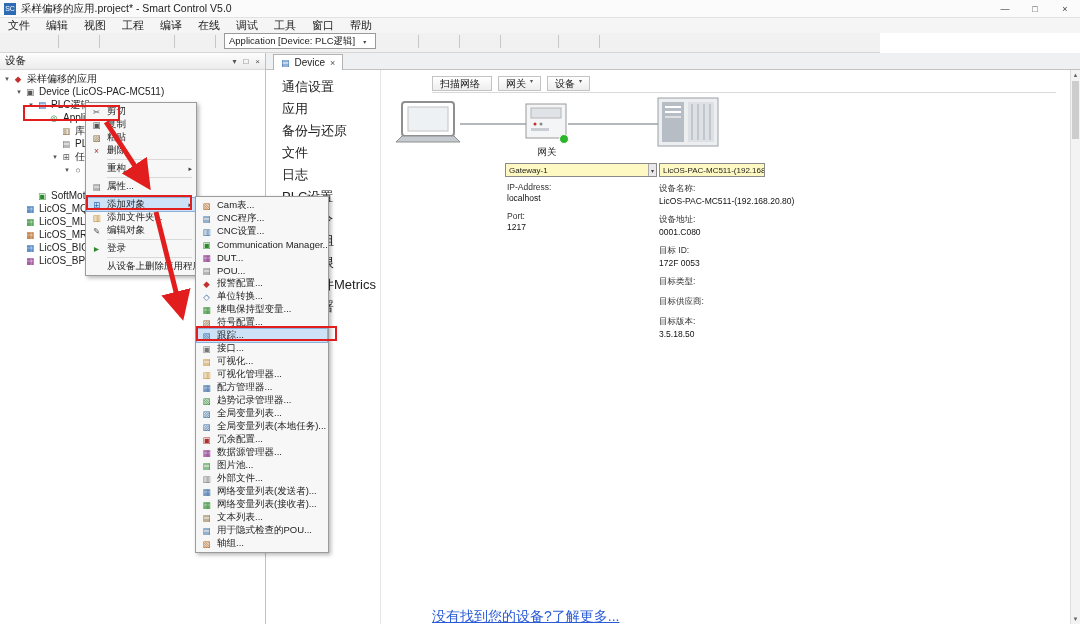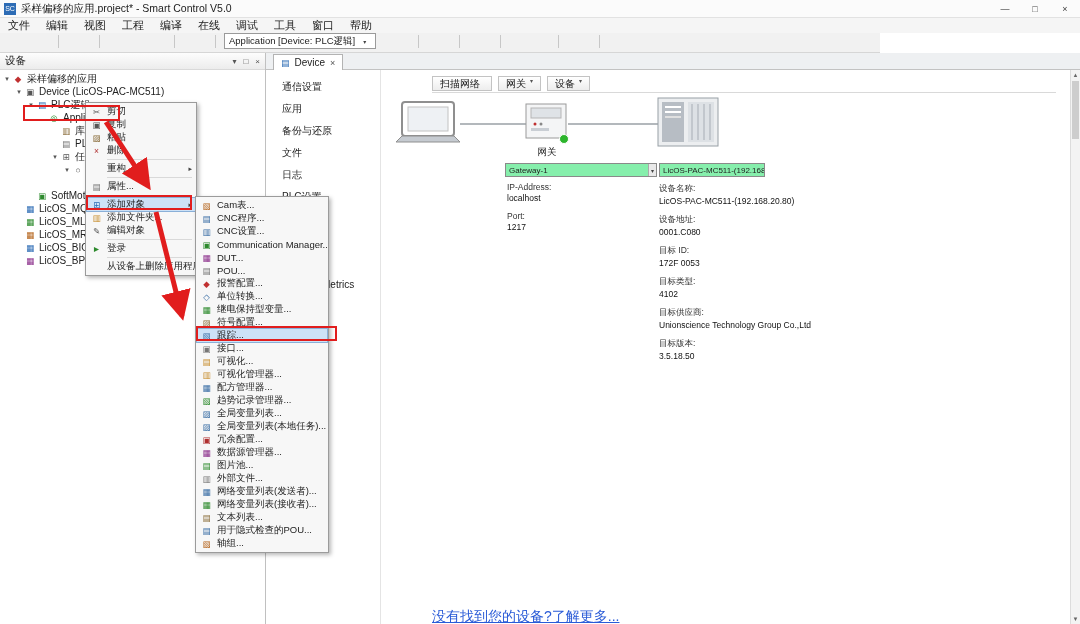--- a/index.html
+++ b/index.html
@@ -37,28 +37,28 @@
   .cmi [data-sub]{margin-left:auto;font-size:7px;color:#444;padding-left:4px}
   .cmi.hl{background:#cde2f7;outline:1px solid #8ab0d8}
   .menu-sep{display:block;height:1px;background:#d9d9d9;margin:2px 3px 2px 20px}
   
   .tabbar{position:absolute;left:266px;top:53px;right:0;height:17px;background:#eef0f2;border-bottom:1px solid #c2c2c2}
   .tab{position:absolute;left:7px;top:1px;height:16px;background:#fff;border:1px solid #b3b3b3;border-bottom:none;display:flex;align-items:center;gap:5px;padding:0 7px;font-size:10px}
   .tab .ticn{color:#2d6cb5;font-size:9px}
   .tab .tclose{font-size:9px;color:#555}
   .editor{position:absolute;left:266px;top:70px;right:10px;bottom:0;background:#fff}
   .devnav{position:absolute;left:0;top:6px;width:114px}
-  .devnav-item{height:22px;line-height:22px;padding-left:16px;font-size:10px;color:#222;white-space:nowrap}
+  .devnav-item{height:22px;line-height:22px;padding-left:16px;font-size:13px;color:#222;white-space:nowrap}
   .nav-divider{position:absolute;left:114px;top:0;bottom:0;width:1px;background:#e4e4e4}
   .scanbar{position:absolute;left:166px;top:4px;right:14px;height:19px;border-bottom:1px solid #d9d9d9;display:flex;align-items:center;gap:6px}
   .sbtn{display:flex;align-items:flex-start;gap:4px;font-size:10px;padding:0 7px;height:15px;border:1px solid #c3c3c3;background:linear-gradient(#ffffff,#ededed);white-space:nowrap}
   .sbtn [data-dd]{font-size:6px;color:#555}
   .diagram{position:absolute;left:120px;top:26px;width:400px;height:64px}
   .gw-caption{position:absolute;left:258px;top:76px;width:46px;text-align:center;font-size:9.5px}
-  .sel{position:absolute;height:14px;border:1px solid #8a8a8a;background:#86efac;display:flex;align-items:center;font-size:8px;padding-left:3px;white-space:nowrap;overflow:hidden}
+  .sel{position:absolute;height:14px;border:1px solid #8a8a8a;background:#fef9c3;display:flex;align-items:center;font-size:8px;padding-left:3px;white-space:nowrap;overflow:hidden}
   .sel .sarrow{margin-left:auto;flex:none;border-left:1px solid #aaa;background:#e9e9e9;height:100%;display:flex;align-items:center;padding:0 2px;font-size:6px;color:#444}
   #gateway-select{left:239px;top:93px;width:152px}
   #device-select{left:393px;top:93px;width:106px}
   .ginfo{position:absolute;left:241px;top:112px}
   .dinfo{position:absolute;left:393px;top:113px;width:300px}
   .dfield{margin-bottom:8px}
   .dlabel{font-size:8.5px;color:#333}
   .dvalue{font-size:8.5px;color:#111;margin-top:1px}
   .flink{position:absolute;left:166px;top:538px;font-size:14px;color:#2a5bd7;text-decoration:underline;cursor:pointer}
   
@@ -338,25 +338,23 @@
       <div class="dfield">
         <div class="dlabel">设备地址:</div>
         <div class="dvalue">0001.C080</div>
       </div>
       <div class="dfield">
         <div class="dlabel">目标 ID:</div>
         <div class="dvalue">172F 0053</div>
       </div>
       <div class="dfield">
         <div class="dlabel">目标类型:</div>
-        <div class="dvalue">4102</div>
       </div>
       <div class="dfield">
         <div class="dlabel">目标供应商:</div>
-        <div class="dvalue">Unionscience Technology Group Co.,Ltd</div>
       </div>
       <div class="dfield">
         <div class="dlabel">目标版本:</div>
         <div class="dvalue">3.5.18.50</div>
       </div>
     </div>
 
   <a class="flink">没有找到您的设备?了解更多...</a>
 </div>
 

